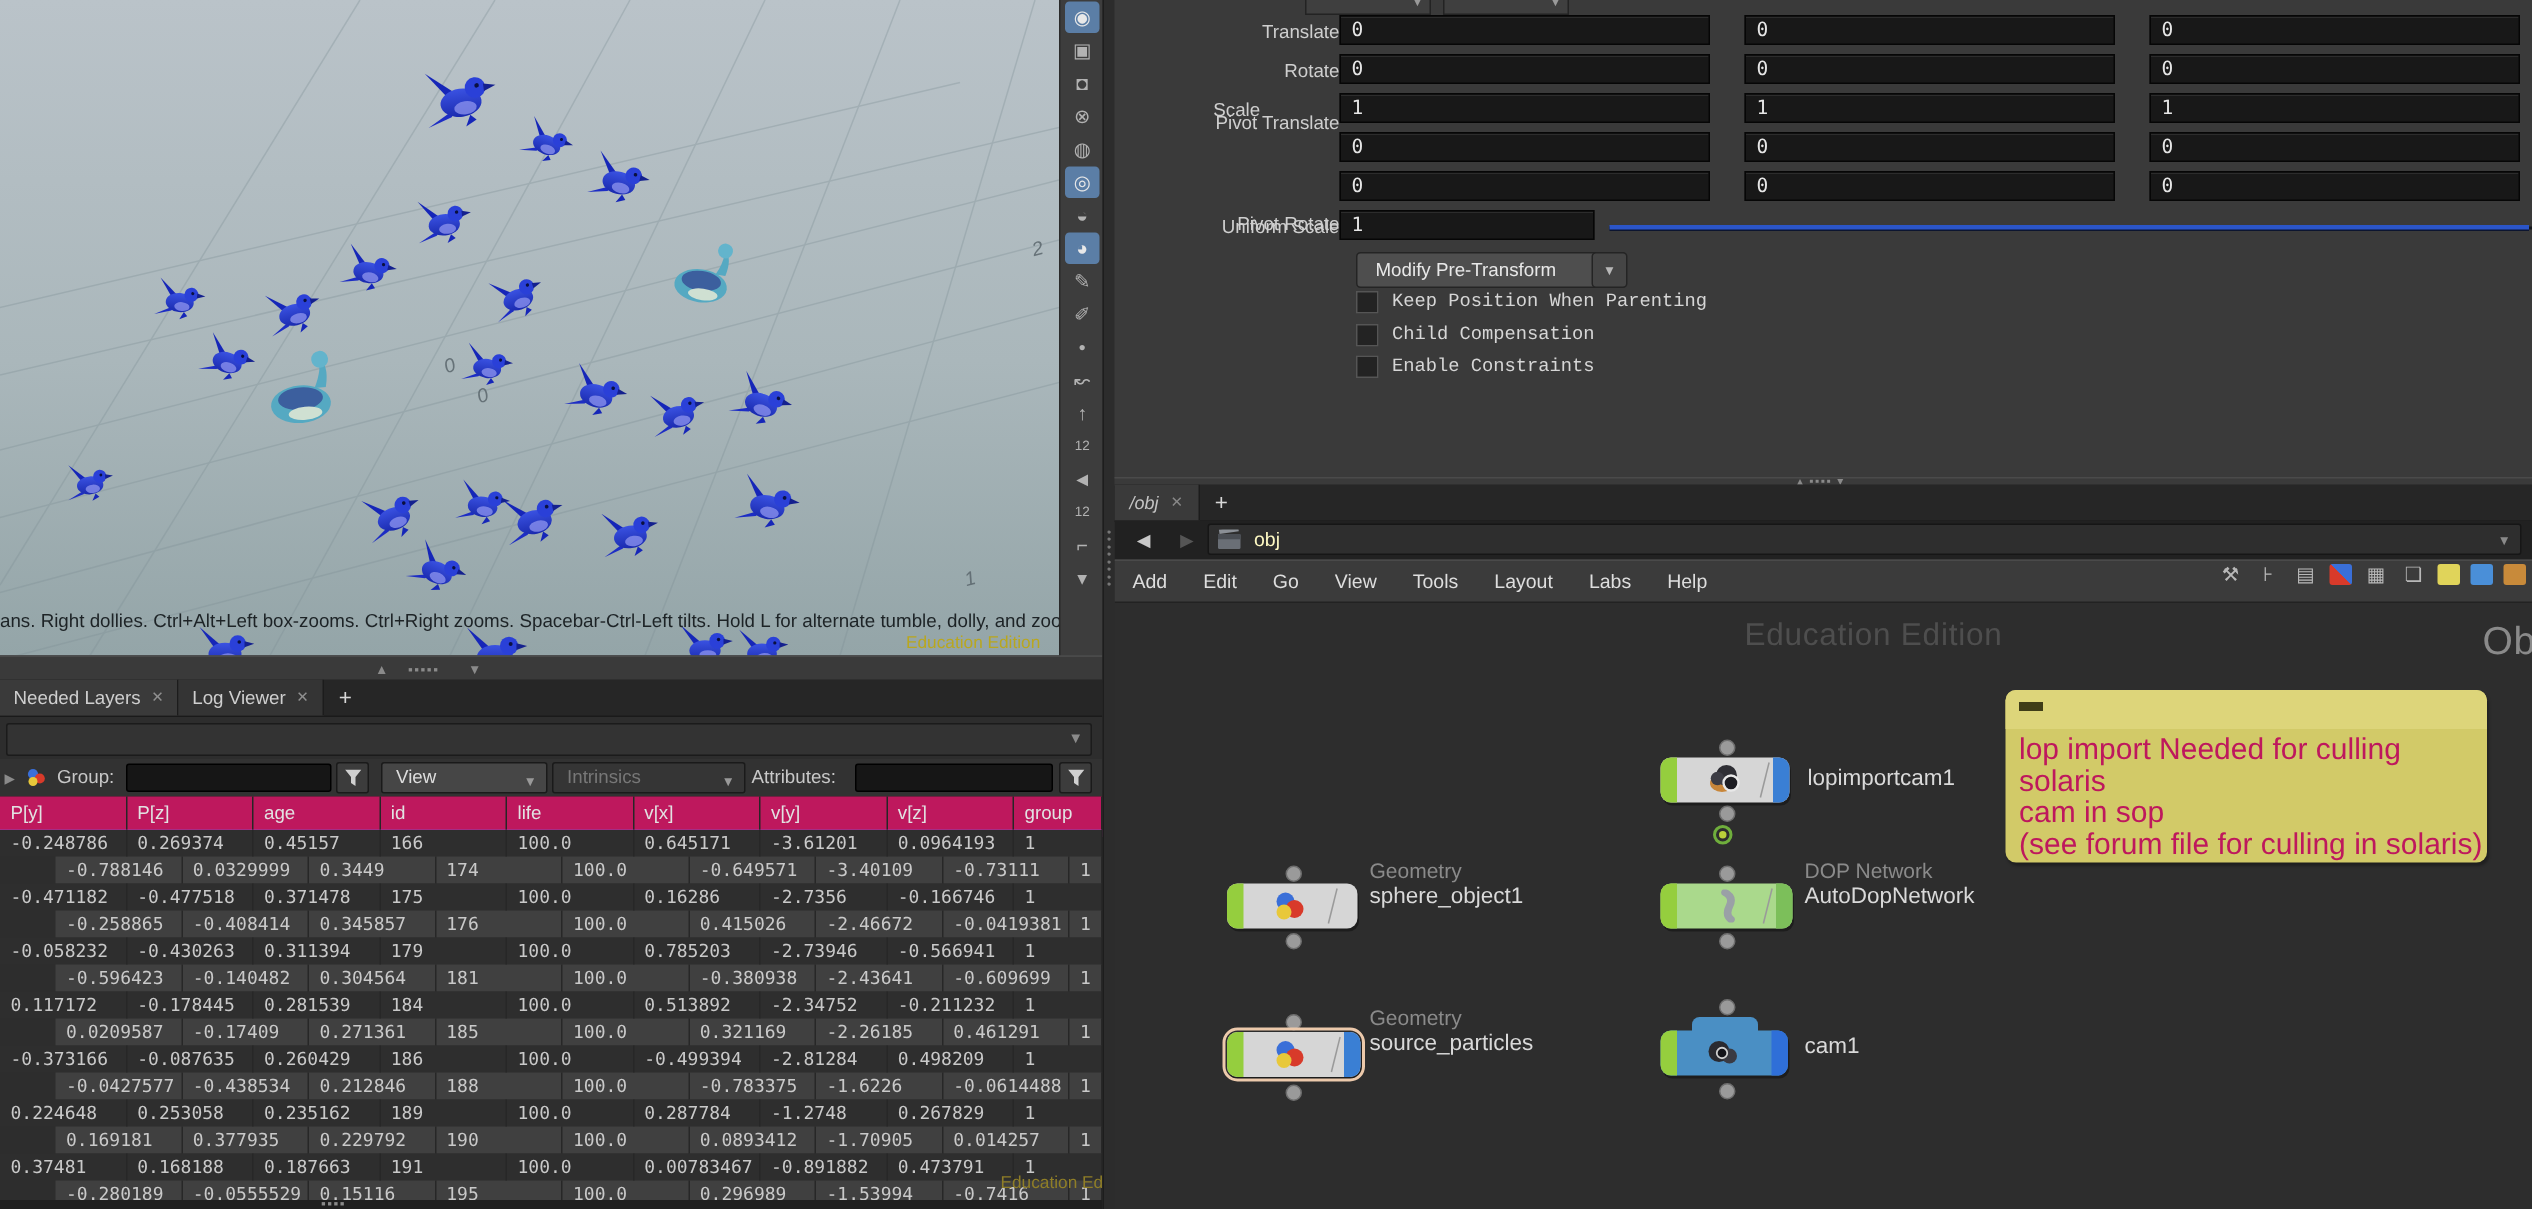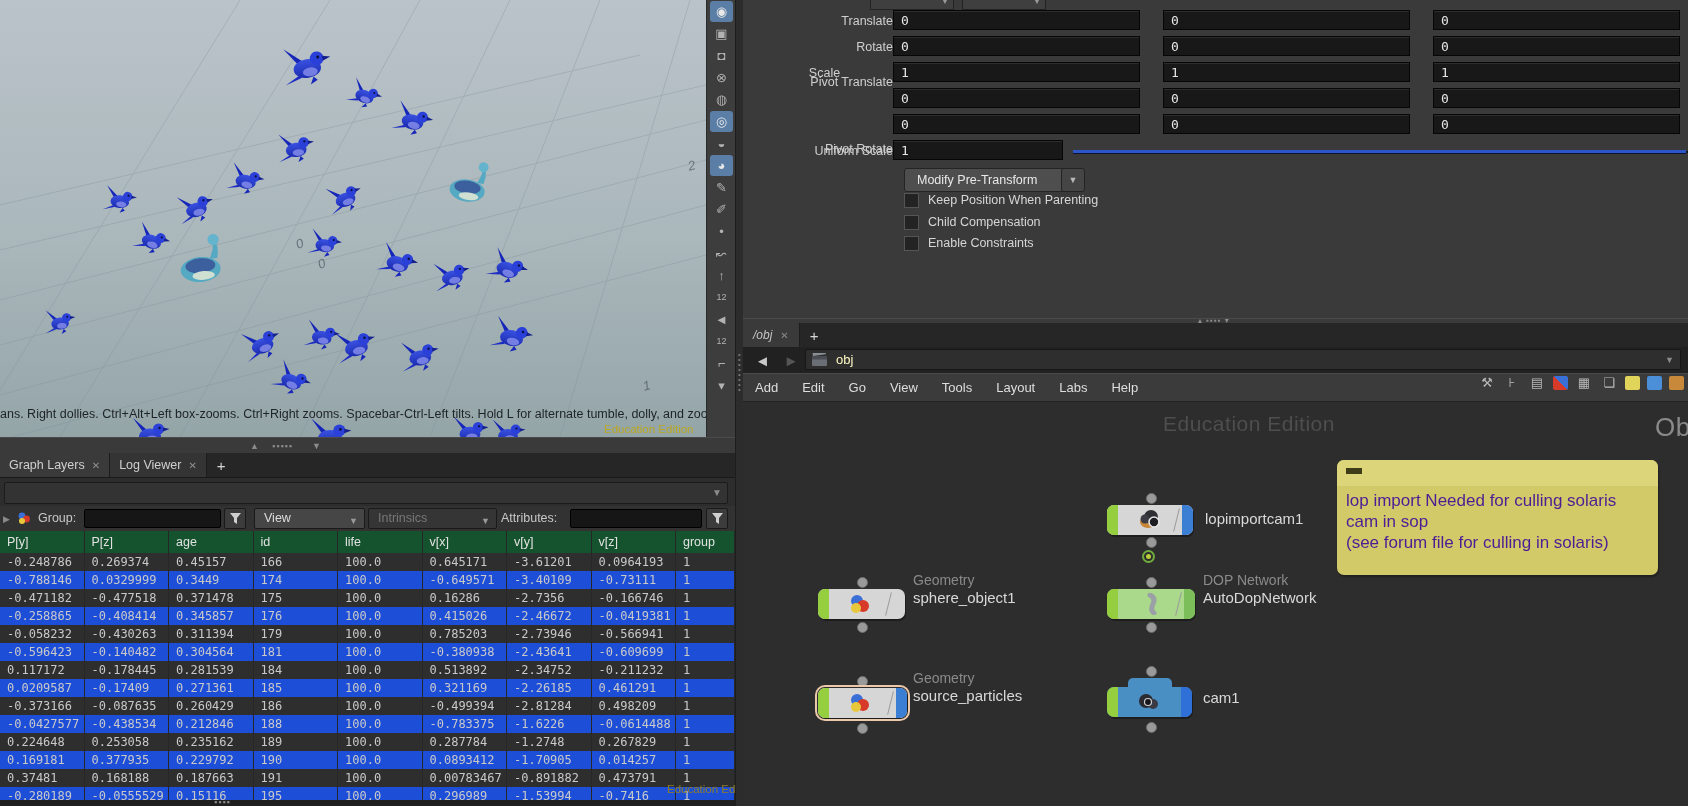--- a/index.html
+++ b/index.html
@@ -29,42 +29,42 @@
   #sheet-combo{left:4px;top:29px;width:722px;height:20px;background:#333;border:1px solid #1b1b1b;border-radius:2px;}
   #sheet-combo .arr{position:absolute;right:5px;top:4px;color:#8a8a8a;font-size:10px;}
   #sheet-ctrl{left:0;top:53px;width:735px;height:25px;background:#323232;border-bottom:1px solid #1a1a1a;}
   .lbl{font-size:12.5px;color:#c8c8c8;line-height:25px;}
   .inp{background:#161616;border:1px solid #000;border-radius:2px;height:17px;}
   .funnel{width:20px;height:19px;background:#3c3c3c;border:1px solid #1a1a1a;border-radius:2px;display:flex;align-items:center;justify-content:center;}
   .dd{background:#464646;border:1px solid #1a1a1a;border-radius:2px;height:19px;font-size:12.5px;color:#ddd;line-height:19px;padding-left:9px;}
   .dd .arr{position:absolute;right:6px;top:3px;font-size:9px;color:#999;}
   .dd.dis{background:#353535;color:#777;}
   
-  #thead{left:0;top:78px;width:735px;height:22px;display:grid;grid-template-columns:repeat(8,84.5px) 1fr;background:#14532d;border-bottom:5px solid #d946ef;}
+  #thead{left:0;top:78px;width:735px;height:22px;display:grid;grid-template-columns:repeat(8,84.5px) 1fr;background:#be185d;border-bottom:5px solid #d946ef;}
   .th{font-size:12.5px;color:#e2e2e2;line-height:22px;padding-left:7px;border-right:1px solid #262626;overflow:hidden;white-space:nowrap;}
   #tbody{left:0;top:100px;width:735px;height:247px;overflow:hidden;}
   .tr{display:grid;grid-template-columns:repeat(8,84.5px) 1fr;height:18px;background:#2e2e2e;}
-  .tr.alt{background:#1d4ed8;}
+  .tr.alt{background:#404040;margin-left:37px;}
   .td{font-family:"DejaVu Sans Mono","Liberation Mono",monospace;font-size:12px;color:#c9c9c9;line-height:18px;padding-left:7px;border-right:1px solid #272727;overflow:hidden;white-space:nowrap;}
   #sheet-edu{left:667px;top:330px;width:140px;font-size:11.5px;color:#8f7e27;white-space:nowrap;}
   #sheet-scroll{left:0;top:347px;width:735px;height:6px;background:#1f1f1f;}
   
   #params{left:743px;top:0;width:945px;height:318px;background:#3a3a3a;overflow:hidden;}
   .prow-label{position:absolute;width:137px;text-align:right;font-size:12.5px;color:#cfcfcf;line-height:22px;}
   .pfield{position:absolute;width:247px;height:20px;background:#181818;border:1px solid #060606;box-shadow:inset 0 1px 0 #2c2c2c;
           font-family:"DejaVu Sans Mono","Liberation Mono",monospace;font-size:13px;color:#e6e6e6;line-height:20px;padding-left:7px;box-sizing:border-box;}
   .stub{position:absolute;top:0;height:9px;background:#3f3f3f;border:1px solid #232323;border-top:none;}
   .stub .arr{position:absolute;right:4px;top:-3px;font-size:8px;color:#999;}
   #uslider-groove{position:absolute;height:2px;background:#14171c;}
   #uslider-line{position:absolute;height:3px;background:#2b55c8;box-shadow:0 1px 0 #0c1530;}
   #pretransform{position:absolute;left:161px;top:168px;width:155px;height:22px;background:#4e4e4e;border:1px solid #242424;border-radius:3px;
                 font-size:12.5px;color:#e8e8e8;line-height:22px;padding-left:12px;}
   #pretransform-arrow{position:absolute;left:318px;top:168px;width:22px;height:22px;background:#454545;border:1px solid #242424;border-radius:3px;
                       color:#b8b8b8;font-size:9px;line-height:22px;text-align:center;}
-  .chk{position:absolute;left:161px;display:flex;gap:9px;height:16px;}
+  .chk{position:absolute;left:161px;display:flex;align-items:center;gap:9px;height:16px;font-family:Liberation Mono, monospace;}
   .chk .box{width:13px;height:13px;background:#232323;border:1px solid #555;}
   .chk .t{font-size:12.5px;color:#d6d6d6;}
   
   #net{left:743px;top:323px;width:945px;height:483px;background:#2d2d2d;overflow:hidden;}
   #net-tabs{left:0;top:0;width:945px;height:24px;background:#262626;border-bottom:1px solid #191919;display:flex;}
   #net-tab{display:flex;align-items:center;gap:8px;padding:0 10px;background:#3a3a3a;border-right:1px solid #1c1c1c;font-size:12px;color:#c4c4c4;font-style:italic;}
   #net-path{left:0;top:24px;width:945px;height:26px;background:#212121;display:flex;align-items:center;}
   #net-crumb{position:absolute;left:62px;top:2px;width:876px;height:21px;background:#2e2e2e;border:1px solid #161616;border-radius:2px;display:flex;align-items:center;gap:7px;padding-left:6px;box-sizing:border-box;}
   #net-menu{left:0;top:50px;width:945px;height:27px;background:#3b3b3b;border-top:1px solid #4a4a4a;border-bottom:1px solid #222;display:flex;align-items:center;}
   .mitem{font-size:13px;color:#dedede;padding:0 12px;}
@@ -79,21 +79,21 @@
   .slash{position:absolute;right:16px;top:3px;width:1px;height:24px;background:#9a9a9a;transform:rotate(14deg);}
   .ndot{position:absolute;width:9px;height:9px;border-radius:50%;background:#9a9a9a;border:1px solid #6e6e6e;}
   .nname{position:absolute;font-size:15px;color:#d9d9d9;white-space:nowrap;}
   .ntype{position:absolute;font-size:14px;color:#8a8a8a;white-space:nowrap;}
   .badge{position:absolute;width:9px;height:9px;border-radius:50%;border:2px solid #6fae3c;background:#2d2d2d;}
   .badge i{position:absolute;left:2px;top:2px;width:5px;height:5px;border-radius:50%;background:#b9cf3a;display:block;}
   
   #sticky{position:absolute;left:594px;top:60px;width:321px;height:115px;background:#d2ca68;border-radius:7px;box-shadow:1px 2px 2px rgba(0,0,0,.3);}
   #sticky-head{position:absolute;left:0;top:0;width:321px;height:26px;background:#ddd57a;border-radius:7px 7px 0 0;}
   #sticky-collapse{position:absolute;left:9px;top:8px;width:16px;height:6px;background:#3f3d18;}
-  #sticky-text{position:absolute;left:9px;top:30px;font-size:17px;line-height:21px;color:#4c1d95;}
+  #sticky-text{position:absolute;left:9px;top:30px;font-size:20px;line-height:21px;color:#be185d;}
 </style>
 </head>
 <body>
 
 <div id="root">
 
   <div id="viewport" class="abs">
     <svg width="706" height="437">
       <defs>
         <linearGradient id="bodyg" x1="0" y1="0" x2="0" y2="1">
@@ -192,21 +192,21 @@
 
   <div class="abs hsep" style="left:0;top:437px;width:735px;height:16px">
     <span class="abs handle" style="left:250px;top:2px">▲</span>
     <span class="abs handle" style="left:272px;top:2px">▪▪▪▪▪</span>
     <span class="abs handle" style="left:312px;top:2px">▼</span>
   </div>
 
   <div id="sheet" class="abs">
     <div id="sheet-tabs" class="abs">
       <div class="tab">
-        <span>Graph Layers</span>
+        <span>Needed Layers</span>
         <span class="x">✕</span>
       </div>
       <div class="tab" style="background:#343434">
         <span>Log Viewer</span>
         <span class="x">✕</span>
       </div>
       <div class="plus">+</div>
     </div>
 
     <div id="sheet-combo" class="abs">

